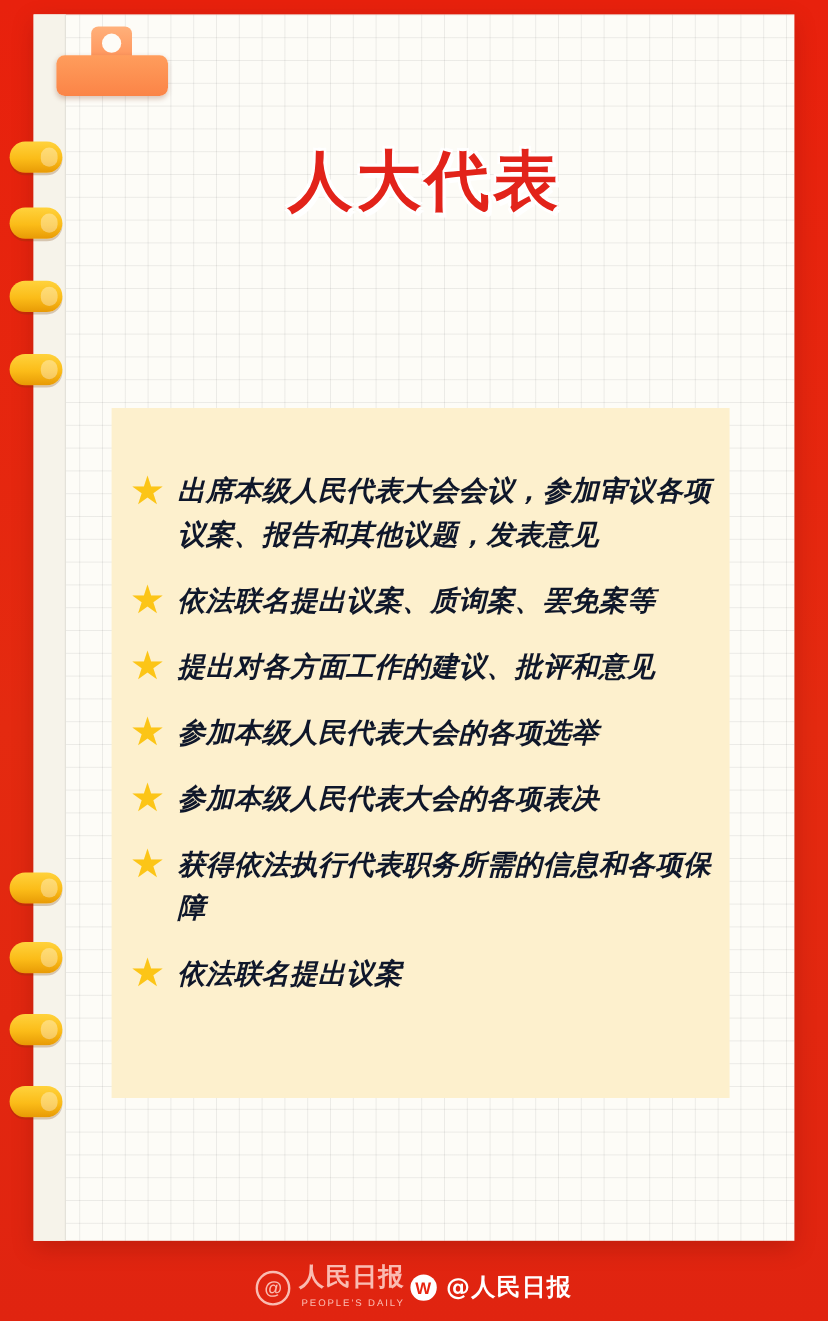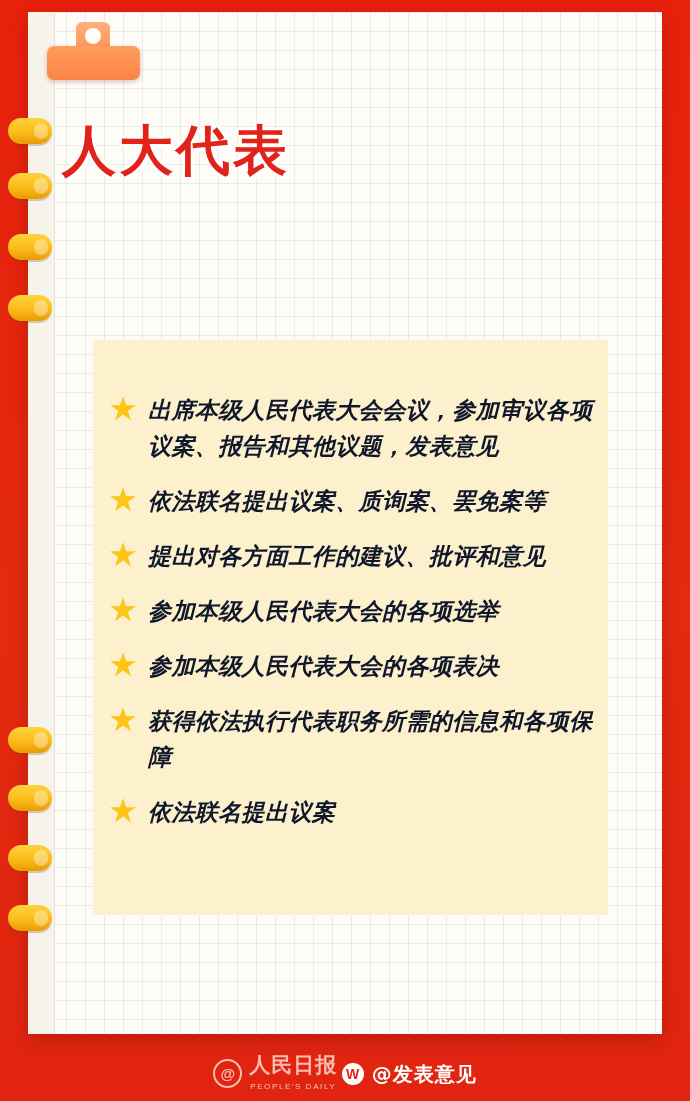--- a/index.html
+++ b/index.html
@@ -115,21 +115,21 @@
     border-radius: 50%;
     background: #fdfcf7;
   }
 
   
   .title-block {
     position: absolute;
     left: 62px;
     top: 118px;
     width: 584px;
-    text-align: left;
+    text-align: center;
     z-index: 4;
   }
   .title-line {
     font-family: "DejaVu Sans", sans-serif;
     font-weight: bold;
     font-size: 54px;
     line-height: 66px;
     letter-spacing: 3px;
     color: #e2231a;
     text-shadow:
@@ -206,21 +206,21 @@
     border-radius: 50%;
     border: 2px solid #ffd6ce;
     display: inline-flex;
     align-items: center;
     justify-content: center;
     font-size: 15px;
     font-weight: bold;
     line-height: 1;
   }
   .brand-names {
-    text-align: center;
+    text-align: right;
     line-height: 1.05;
   }
   .brand-cn {
     font-family: "DejaVu Sans", sans-serif;
     font-size: 21px;
     font-weight: bold;
     letter-spacing: 1px;
   }
   .brand-en {
     font-size: 8px;
@@ -330,17 +330,17 @@
   <div class="footer">
     <div class="brand-main">
       <span class="brand-badge">@</span>
       <span class="brand-names">
         <span class="brand-cn">人民日报</span><br>
         <span class="brand-en">PEOPLE'S DAILY</span>
       </span>
     </div>
     <div class="weibo-line">
       <span class="weibo-eye">W</span>
-      <span class="weibo-name">@发表意见</span>
+      <span class="weibo-name">@人民日报</span>
     </div>
   </div>
 
 </div>
 
 </body></html>

